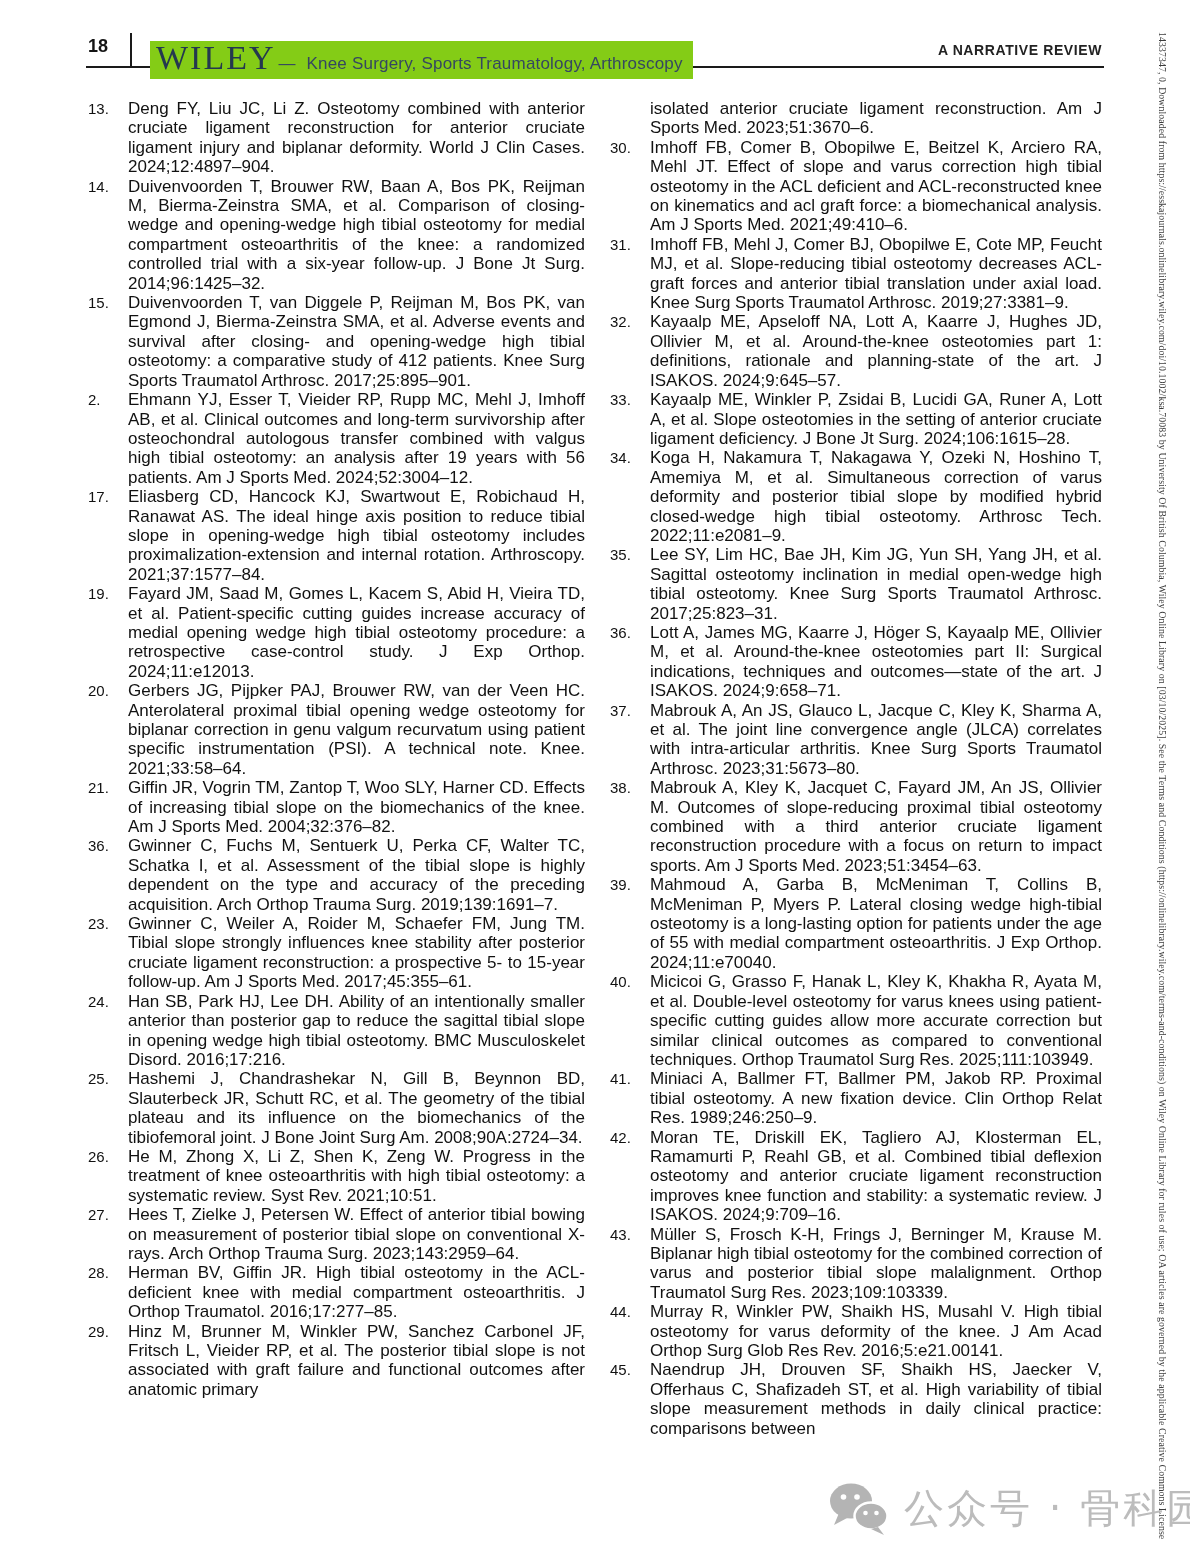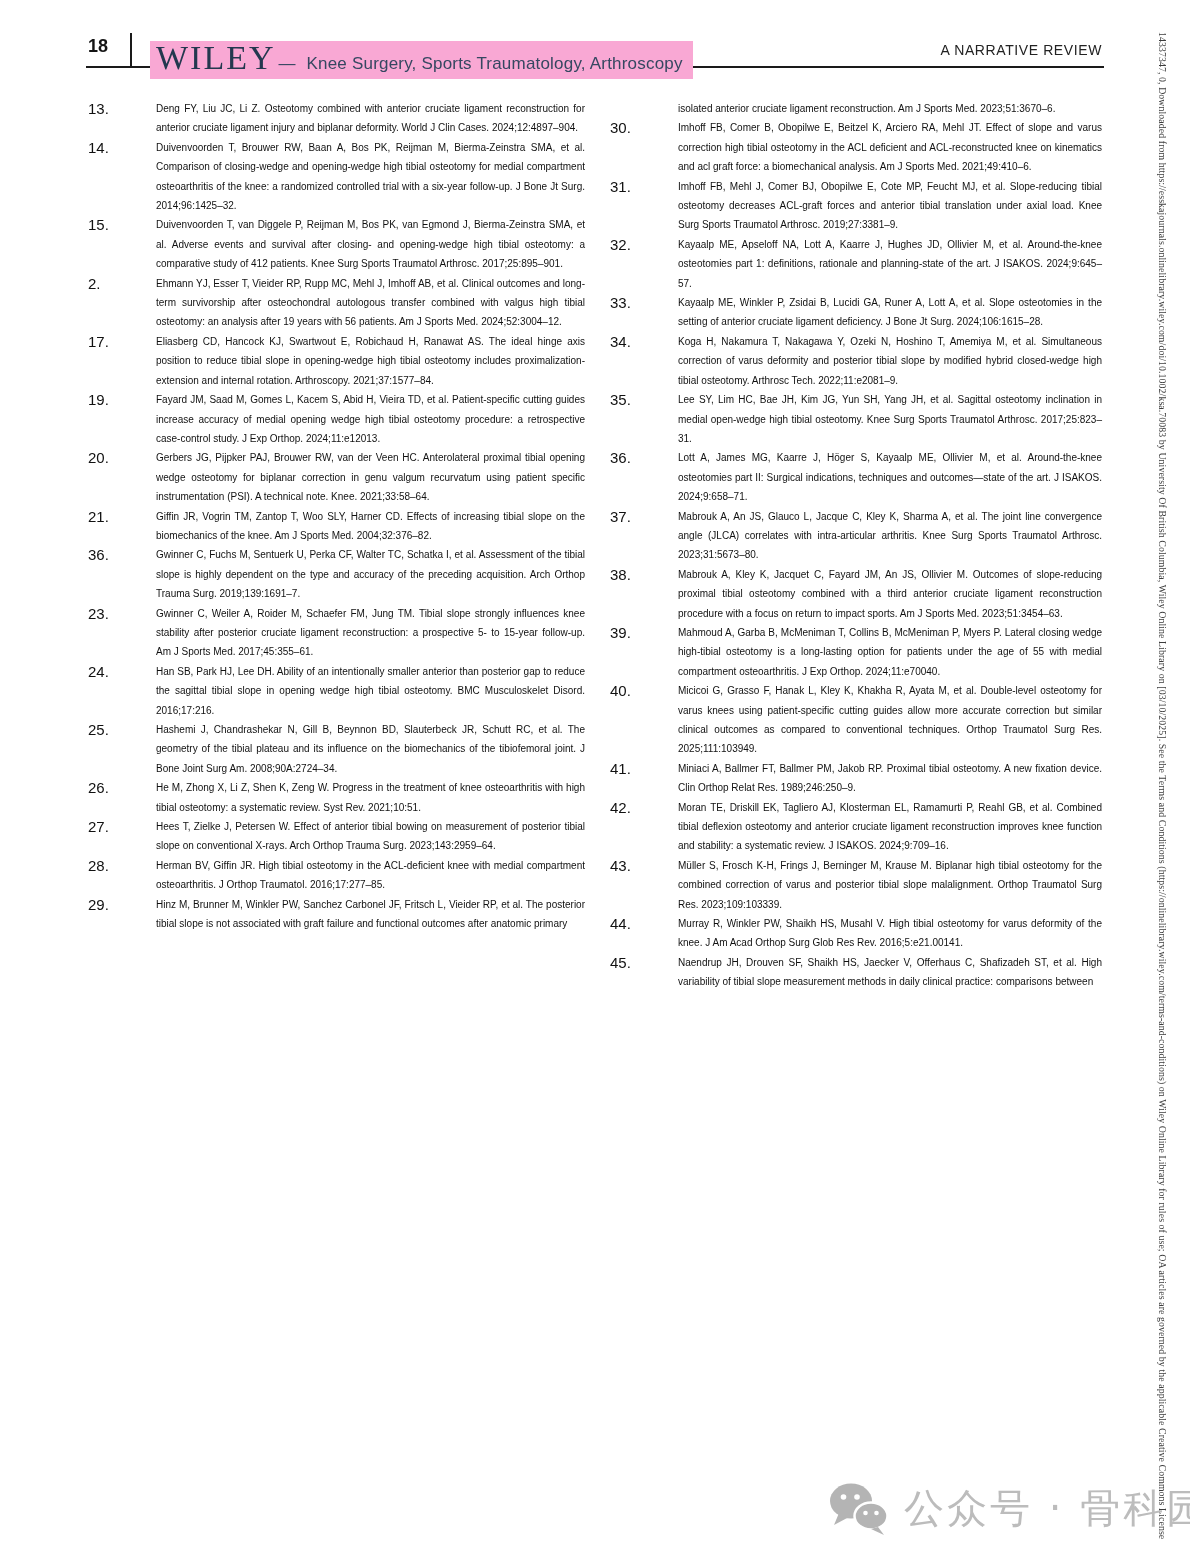--- a/index.html
+++ b/index.html
@@ -19,53 +19,53 @@
   }
   .header-tick{
     position:absolute;left:130px;top:33px;width:2px;height:34px;background:#1a1a1a;
   }
   .header-rule{
     position:absolute;left:86px;top:66px;width:1018px;height:2px;background:#1a1a1a;
   }
   .brand-block{
     position:absolute;left:150px;top:41px;
     display:flex;align-items:baseline;
-    background:#f9a8d4;padding:0 10px 4px 6px;
+    background:#84cc16;padding:0 10px 4px 6px;
   }
   .brand-wiley{
     font-family:"Liberation Serif",serif;
     font-size:34px;line-height:34px;
     letter-spacing:2px;
     color:#24384f;
   }
   .brand-sep{
     font-size:17px;color:#354761;margin:0 1px 0 3px;
   }
   .journal-title{
     font-size:17px;color:#354761;letter-spacing:0.2px;margin-left:10px;
   }
   .running-head{
     position:absolute;right:88px;top:42px;
-    font-size:14px;letter-spacing:0.6px;color:#222;
+    font-size:14px;letter-spacing:0.6px;color:#222;font-weight:bold;
   }
   
   .refs{
     position:absolute;left:88px;top:99px;width:1014px;
   }
   .ref-col{position:absolute;top:0;}
   .ref-col-left{left:0;width:497px;}
   .ref-col-right{left:522px;width:492px;}
-  .ref-item{display:flex;align-items:flex-start;gap:28px;}
+  .ref-item{display:flex;align-items:flex-start;}
   .ref-num{
     flex:0 0 40px;width:40px;
     font-size:15px;line-height:19.4px;color:#111;
   }
   .ref-text{
     flex:1;
-    font-size:10px;line-height:19.4px;color:#111;
+    font-size:17px;line-height:19.4px;color:#111;
     text-align:justify;
   }
   
   .sidebar-text{
     position:absolute;left:1148px;top:32px;height:1524px;width:20px;
     writing-mode:vertical-rl;
     font-family:"Liberation Serif",serif;
     font-size:9.8px;letter-spacing:0.1px;
     color:#3c3c3c;
     overflow:hidden;

